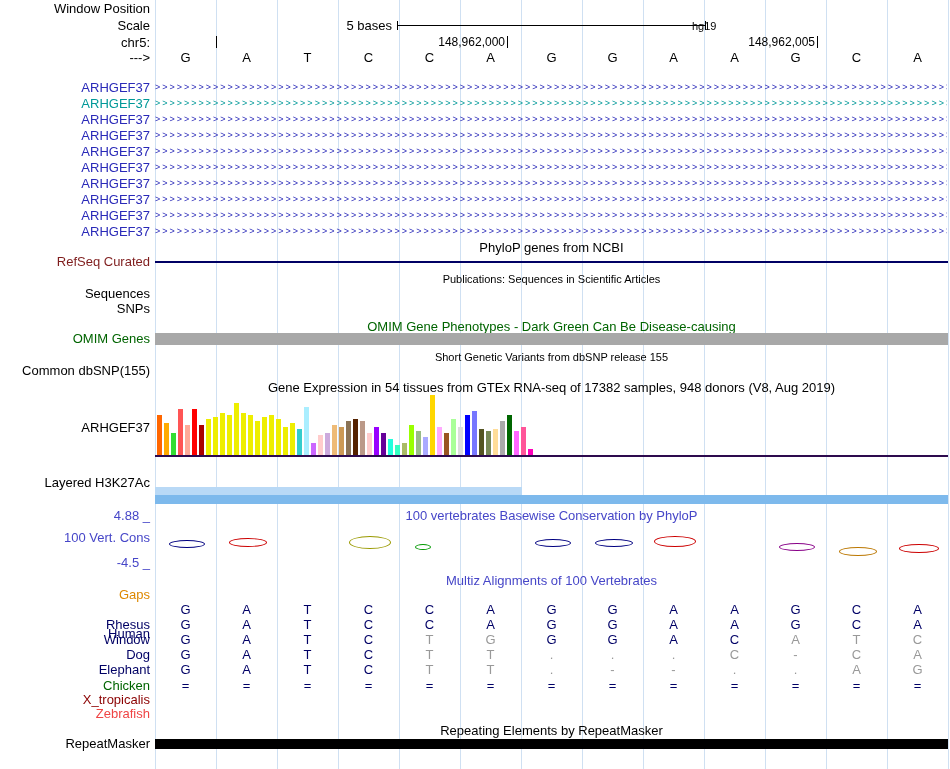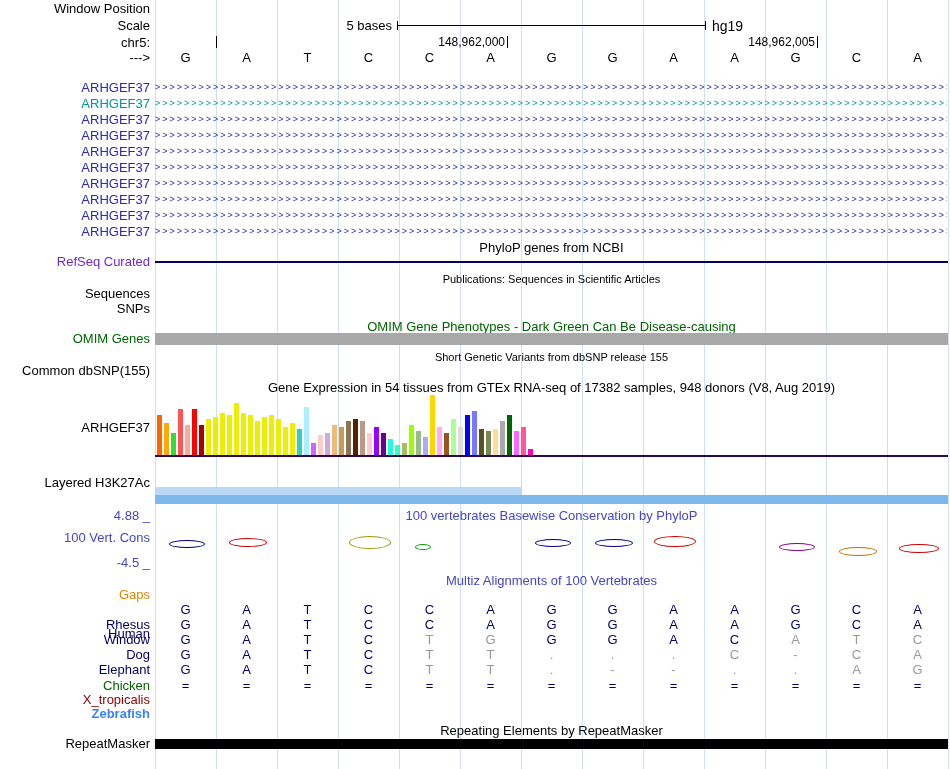--- a/index.html
+++ b/index.html
@@ -4,21 +4,21 @@
 <style>
   html,body{margin:0;padding:0;background:#fff;}
   #browser{position:relative;width:950px;height:769px;background:#fff;overflow:hidden;
            font-family:"Liberation Sans",sans-serif;color:#000;}
   .lbl{position:absolute;left:0;width:150px;text-align:right;font-size:13px;line-height:14px;white-space:nowrap;}
   .ttl{position:absolute;left:155px;width:793px;text-align:center;font-size:13px;line-height:13px;white-space:nowrap;}
   .ttl.sm{font-size:11px;line-height:12px;}
   .cell{position:absolute;width:61px;text-align:center;font-size:13px;line-height:14px;}
   .arrowrow{position:absolute;left:155px;width:792px;height:14px;overflow:hidden;white-space:nowrap;
             font-size:9px;letter-spacing:2px;line-height:13px;}
-  .navy{color:#6d28d9;} .dgreen{color:#006400;} .tblue{color:#4646c8;} .orange{color:#dd8800;}
+  .navy{color:#7f1d1d;} .dgreen{color:#006400;} .tblue{color:#4646c8;} .orange{color:#dd8800;}
   .scalebar{position:absolute;border-left:1px solid #000;border-right:1px solid #000;
             background:linear-gradient(#000,#000) center / 100% 1px no-repeat;}
   .abs{position:absolute;}
 </style>
 </head>
 <body>
 
 <div id="browser">
   <div id="grid">
       <div style="position: absolute; left: 155px; top: 0px; width: 1px; height: 769px; background: rgb(207, 224, 242);"></div>
@@ -35,21 +35,21 @@
       <div style="position: absolute; left: 826px; top: 0px; width: 1px; height: 769px; background: rgb(207, 224, 242);"></div>
       <div style="position: absolute; left: 887px; top: 0px; width: 1px; height: 769px; background: rgb(207, 224, 242);"></div>
       <div style="position: absolute; left: 948px; top: 0px; width: 1px; height: 769px; background: rgb(207, 224, 242);"></div>
     </div>
 
   <div class="lbl" style="top:2px">Window Position</div>
 
   <div class="lbl" style="top:19px">Scale</div>
   <div class="abs" style="left:240px;top:19px;width:152px;text-align:right;font-size:13px;line-height:14px">5 bases</div>
   <div class="scalebar" style="left:397px;top:21px;width:307px;height:9px"></div>
-  <div class="abs" style="left:712px;top:19px;font-size:14px;line-height:14px">hg19</div>
+  <div class="abs" style="left:692px;top:19px;font-size:11px;line-height:14px">hg19</div>
 
   <div class="lbl" style="top:36px">chr5:</div>
   <div class="abs" style="left:216px;top:36px;width:1px;height:12px;background:#000"></div>
   <div class="abs" style="left:385px;top:36px;width:120px;text-align:right;font-size:12px;line-height:13px">148,962,000</div>
   <div class="abs" style="left:507px;top:36px;width:1px;height:12px;background:#000"></div>
   <div class="abs" style="left:697px;top:36px;width:118px;text-align:right;font-size:12px;line-height:13px">148,962,005</div>
   <div class="abs" style="left:817px;top:36px;width:1px;height:12px;background:#000"></div>
 
   <div class="lbl" style="top:51px">---&gt;</div>
   <div id="bases">
@@ -268,19 +268,19 @@
       <div class="cell" style="left: 399px; top: 679px; color: rgb(0, 0, 102);">=</div>
       <div class="cell" style="left: 460px; top: 679px; color: rgb(0, 0, 102);">=</div>
       <div class="cell" style="left: 521px; top: 679px; color: rgb(0, 0, 102);">=</div>
       <div class="cell" style="left: 582px; top: 679px; color: rgb(0, 0, 102);">=</div>
       <div class="cell" style="left: 643px; top: 679px; color: rgb(0, 0, 102);">=</div>
       <div class="cell" style="left: 704px; top: 679px; color: rgb(0, 0, 102);">=</div>
       <div class="cell" style="left: 765px; top: 679px; color: rgb(0, 0, 102);">=</div>
       <div class="cell" style="left: 826px; top: 679px; color: rgb(0, 0, 102);">=</div>
       <div class="cell" style="left: 887px; top: 679px; color: rgb(0, 0, 102);">=</div>
       <div class="lbl" style="top: 693px; color: rgb(139, 0, 0);">X_tropicalis</div>
-      <div class="lbl" style="top: 707px; color: #3b82f6; font-weight: bold;">Zebrafish</div>
+      <div class="lbl" style="top: 707px; color: #ef4444;">Zebrafish</div>
     </div>
 
   <div class="ttl" style="top:724px">Repeating Elements by RepeatMasker</div>
   <div class="lbl" style="top:737px">RepeatMasker</div>
   <div class="abs" style="left:155px;top:739px;width:793px;height:10px;background:#000"></div>
 </div>
 
 </body></html>

